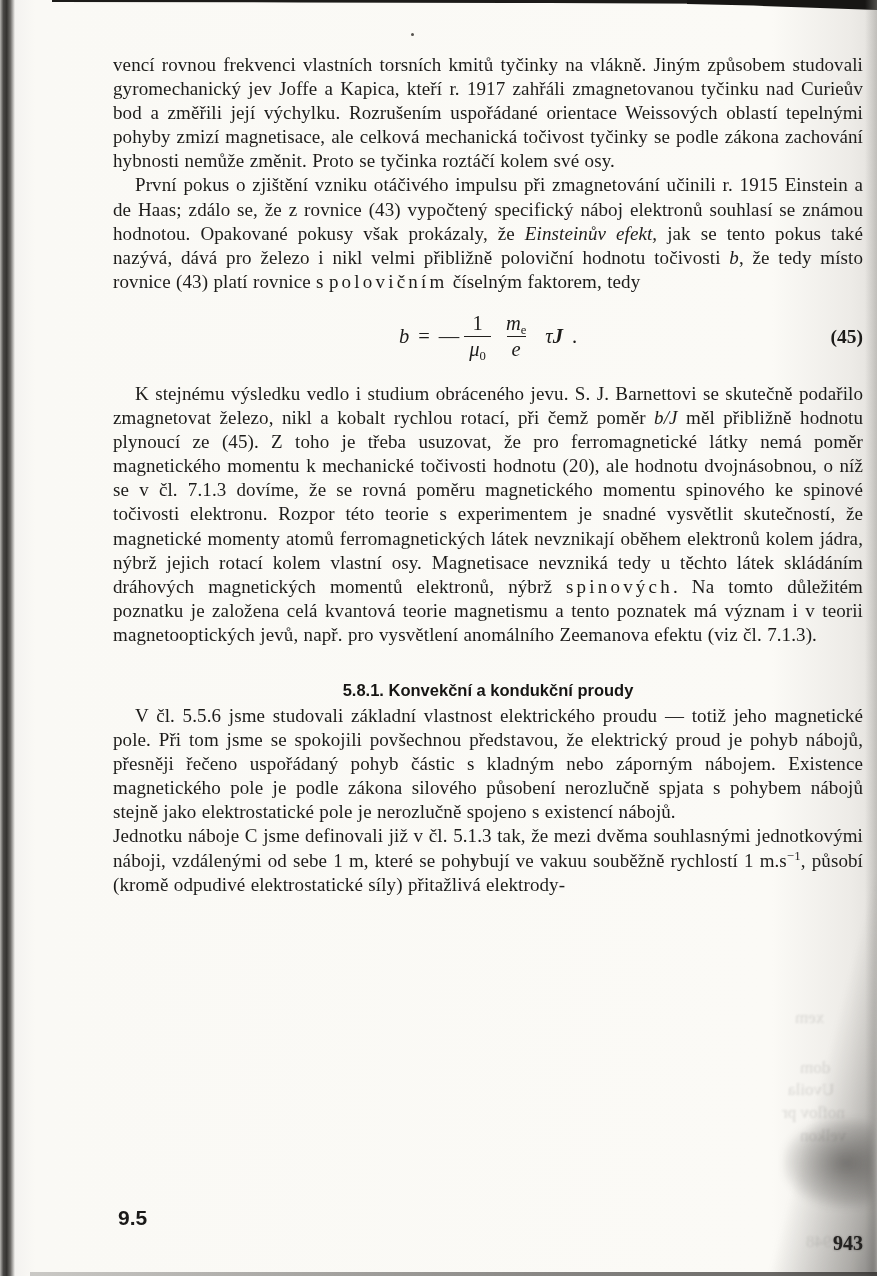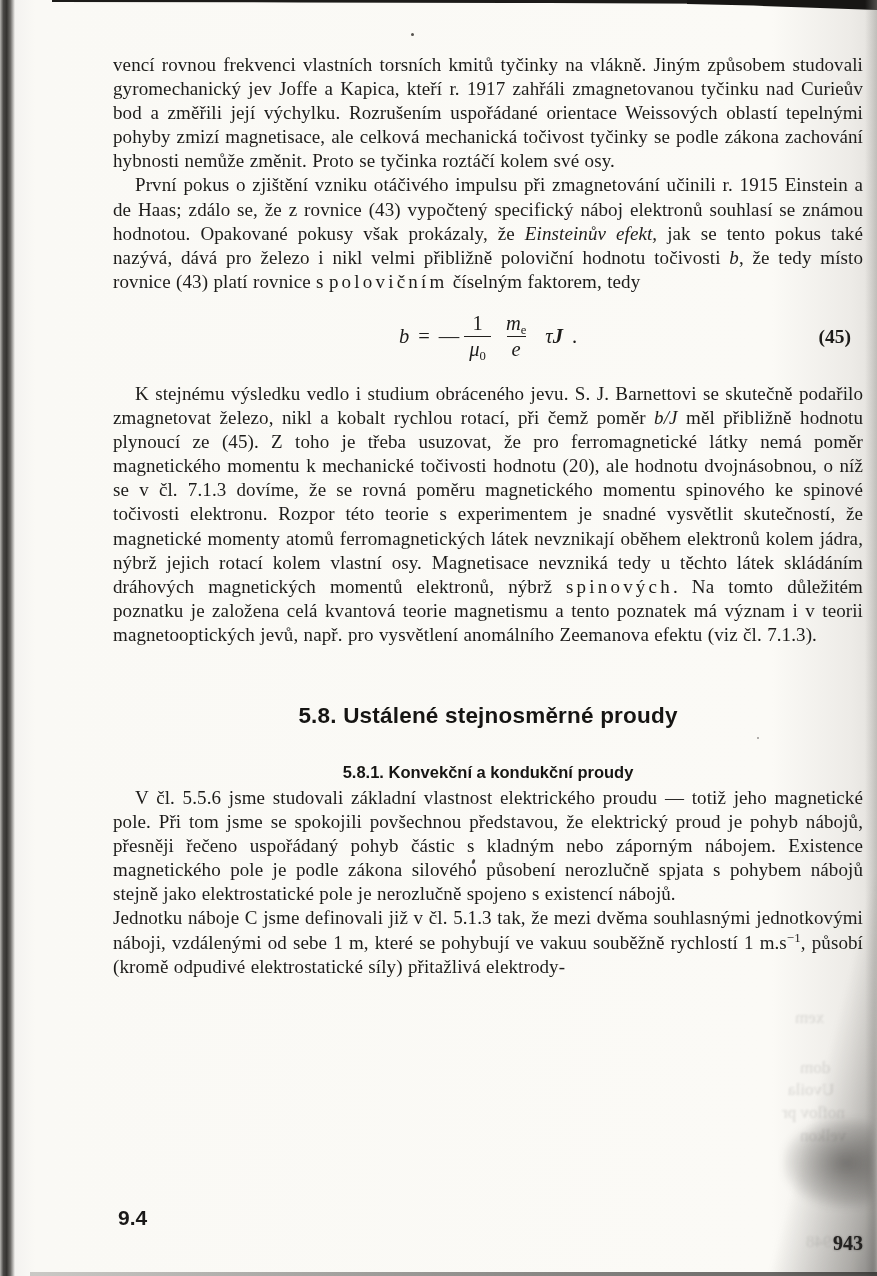--- a/index.html
+++ b/index.html
@@ -49,21 +49,21 @@
   
   .eq-row{position:relative;display:flex;align-items:center;justify-content:center;
     margin:14px 0 16px 0;font-size:20.5px;min-height:58px;}
   .eq-row .var{font-style:italic;}
   .eq-row .Jb{font-style:italic;font-weight:bold;}
   .eq-gap{width:9px;display:inline-block;}
   .frac{display:inline-flex;flex-direction:column;align-items:center;line-height:1.12;margin:0 5px;}
   .frac .num{padding:0 5px 1px 5px;}
   .frac .den{border-top:1.6px solid #211f1d;padding:1px 5px 0 5px;}
   sub.ssub{font-size:.62em;vertical-align:-4px;line-height:0;font-style:normal;}
-  .eq-label{position:absolute;right:12px;top:50%;transform:translateY(-50%);
+  .eq-label{position:absolute;right:0;top:50%;transform:translateY(-50%);
     font-weight:bold;font-size:19.5px;}
   
   .eq-simple{margin:12px 0 16px 0;text-align:center;font-size:20px;letter-spacing:.3px;}
   
   h2.section{margin:56px 0 0 0;text-align:center;
     font-family:"Liberation Sans",sans-serif;font-weight:bold;font-size:22.5px;
     letter-spacing:.2px;color:#161513;}
   h3.subsection{margin:34px 0 0 0;text-align:center;
     font-family:"Liberation Sans",sans-serif;font-weight:bold;font-size:16.5px;
     color:#161513;}
@@ -119,26 +119,25 @@
     <span class="eq-gap"></span>
     <span><span class="var">τ</span><span class="Jb">J</span></span>
     <span class="eq-gap"></span>
     <span>.</span>
     <span class="eq-label">(45)</span>
   </div>
 
   <p class="body ind"><span>K stejnému výsledku vedlo i studium obráceného jevu. S. J. Barnettovi se skutečně podařilo zmagnetovat železo, nikl a kobalt rychlou rotací, při čemž poměr </span><span class="it">b/J</span><span> měl přibližně hodnotu plynoucí ze (45). Z toho je třeba usuzovat, že pro ferromagnetické látky nemá poměr magnetického momentu k mechanické točivosti hodnotu (20), ale hodnotu dvojnásobnou, o níž se v čl. 7.1.3 dovíme, že se rovná poměru magnetického momentu spinového ke spinové točivosti elektronu. Rozpor této teorie s experimentem je snadné vysvětlit skutečností, že magnetické momenty atomů ferromagnetických látek nevznikají oběhem elektronů kolem jádra, nýbrž jejich rotací kolem vlastní osy. Magnetisace nevzniká tedy u těchto látek skládáním dráhových magnetických momentů elektronů, nýbrž </span><span class="sp">spinových</span><span>. Na tomto důležitém poznatku je založena celá kvantová teorie magnetismu a tento poznatek má význam i v teorii magnetooptických jevů, např. pro vysvětlení anomálního Zeemanova efektu (viz čl. 7.1.3).</span></p>
 
 
-  <h2 class="section">5.8. Ustálené stejnosměrné proudy</h2>
 
   <h3 class="subsection">5.8.1. Konvekční a kondukční proudy</h3>
 
   <p class="body ind after-sub"><span>V čl. 5.5.6 jsme studovali základní vlastnost elektrického proudu — totiž jeho magnetické pole. Při tom jsme se spokojili povšechnou představou, že elektrický proud je pohyb nábojů, přesněji řečeno uspořádaný pohyb částic s kladným nebo záporným nábojem. Existence magnetického pole je podle zákona silového působení nerozlučně spjata s pohybem nábojů stejně jako elektrostatické pole je nerozlučně spojeno s existencí nábojů.</span></p>
 
 
 
   <p class="body"><span>Jednotku náboje C jsme definovali již v čl. 5.1.3 tak, že mezi dvěma souhlasnými jednotkovými náboji, vzdálenými od sebe 1 m, které se pohybují ve vakuu souběžně rychlostí 1 m.s</span><span class="sup">−1</span><span>, působí (kromě odpudivé elektrostatické síly) přitažlivá elektrody-</span></p>
 
 </div>
 
-<div class="footer-section">9.4</div>
+<div class="footer-section">9.5</div>
 <div class="footer-page">943</div>
 
 </body></html>

